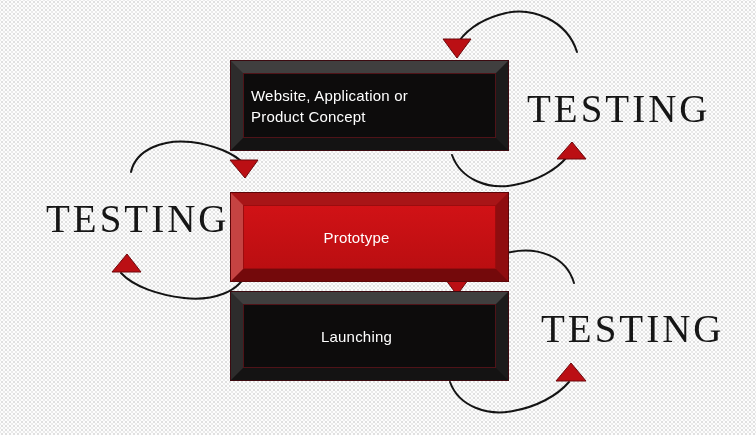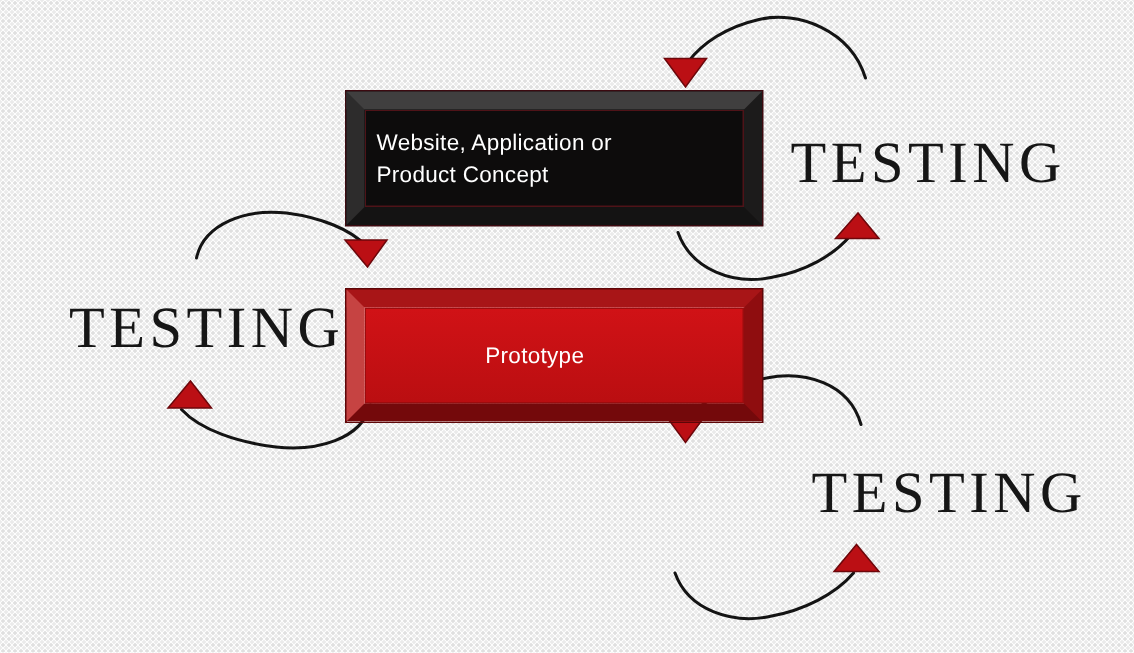--- a/index.html
+++ b/index.html
@@ -114,18 +114,23 @@
       <span class="box-label">Website, Application or Product Concept</span>
     </div>
   </div>
 
   <div class="box red box-prototype">
     <div class="face">
       <span class="box-label">Prototype</span>
     </div>
   </div>
 
+  <div class="box black box-launching">
+    <div class="face">
+      <span class="box-label">Launching</span>
+    </div>
+  </div>
 
   <div class="testing testing-top-right">TESTING</div>
   <div class="testing testing-left">TESTING</div>
   <div class="testing testing-bottom-right">TESTING</div>
 
 </div>
 
 </body></html>

